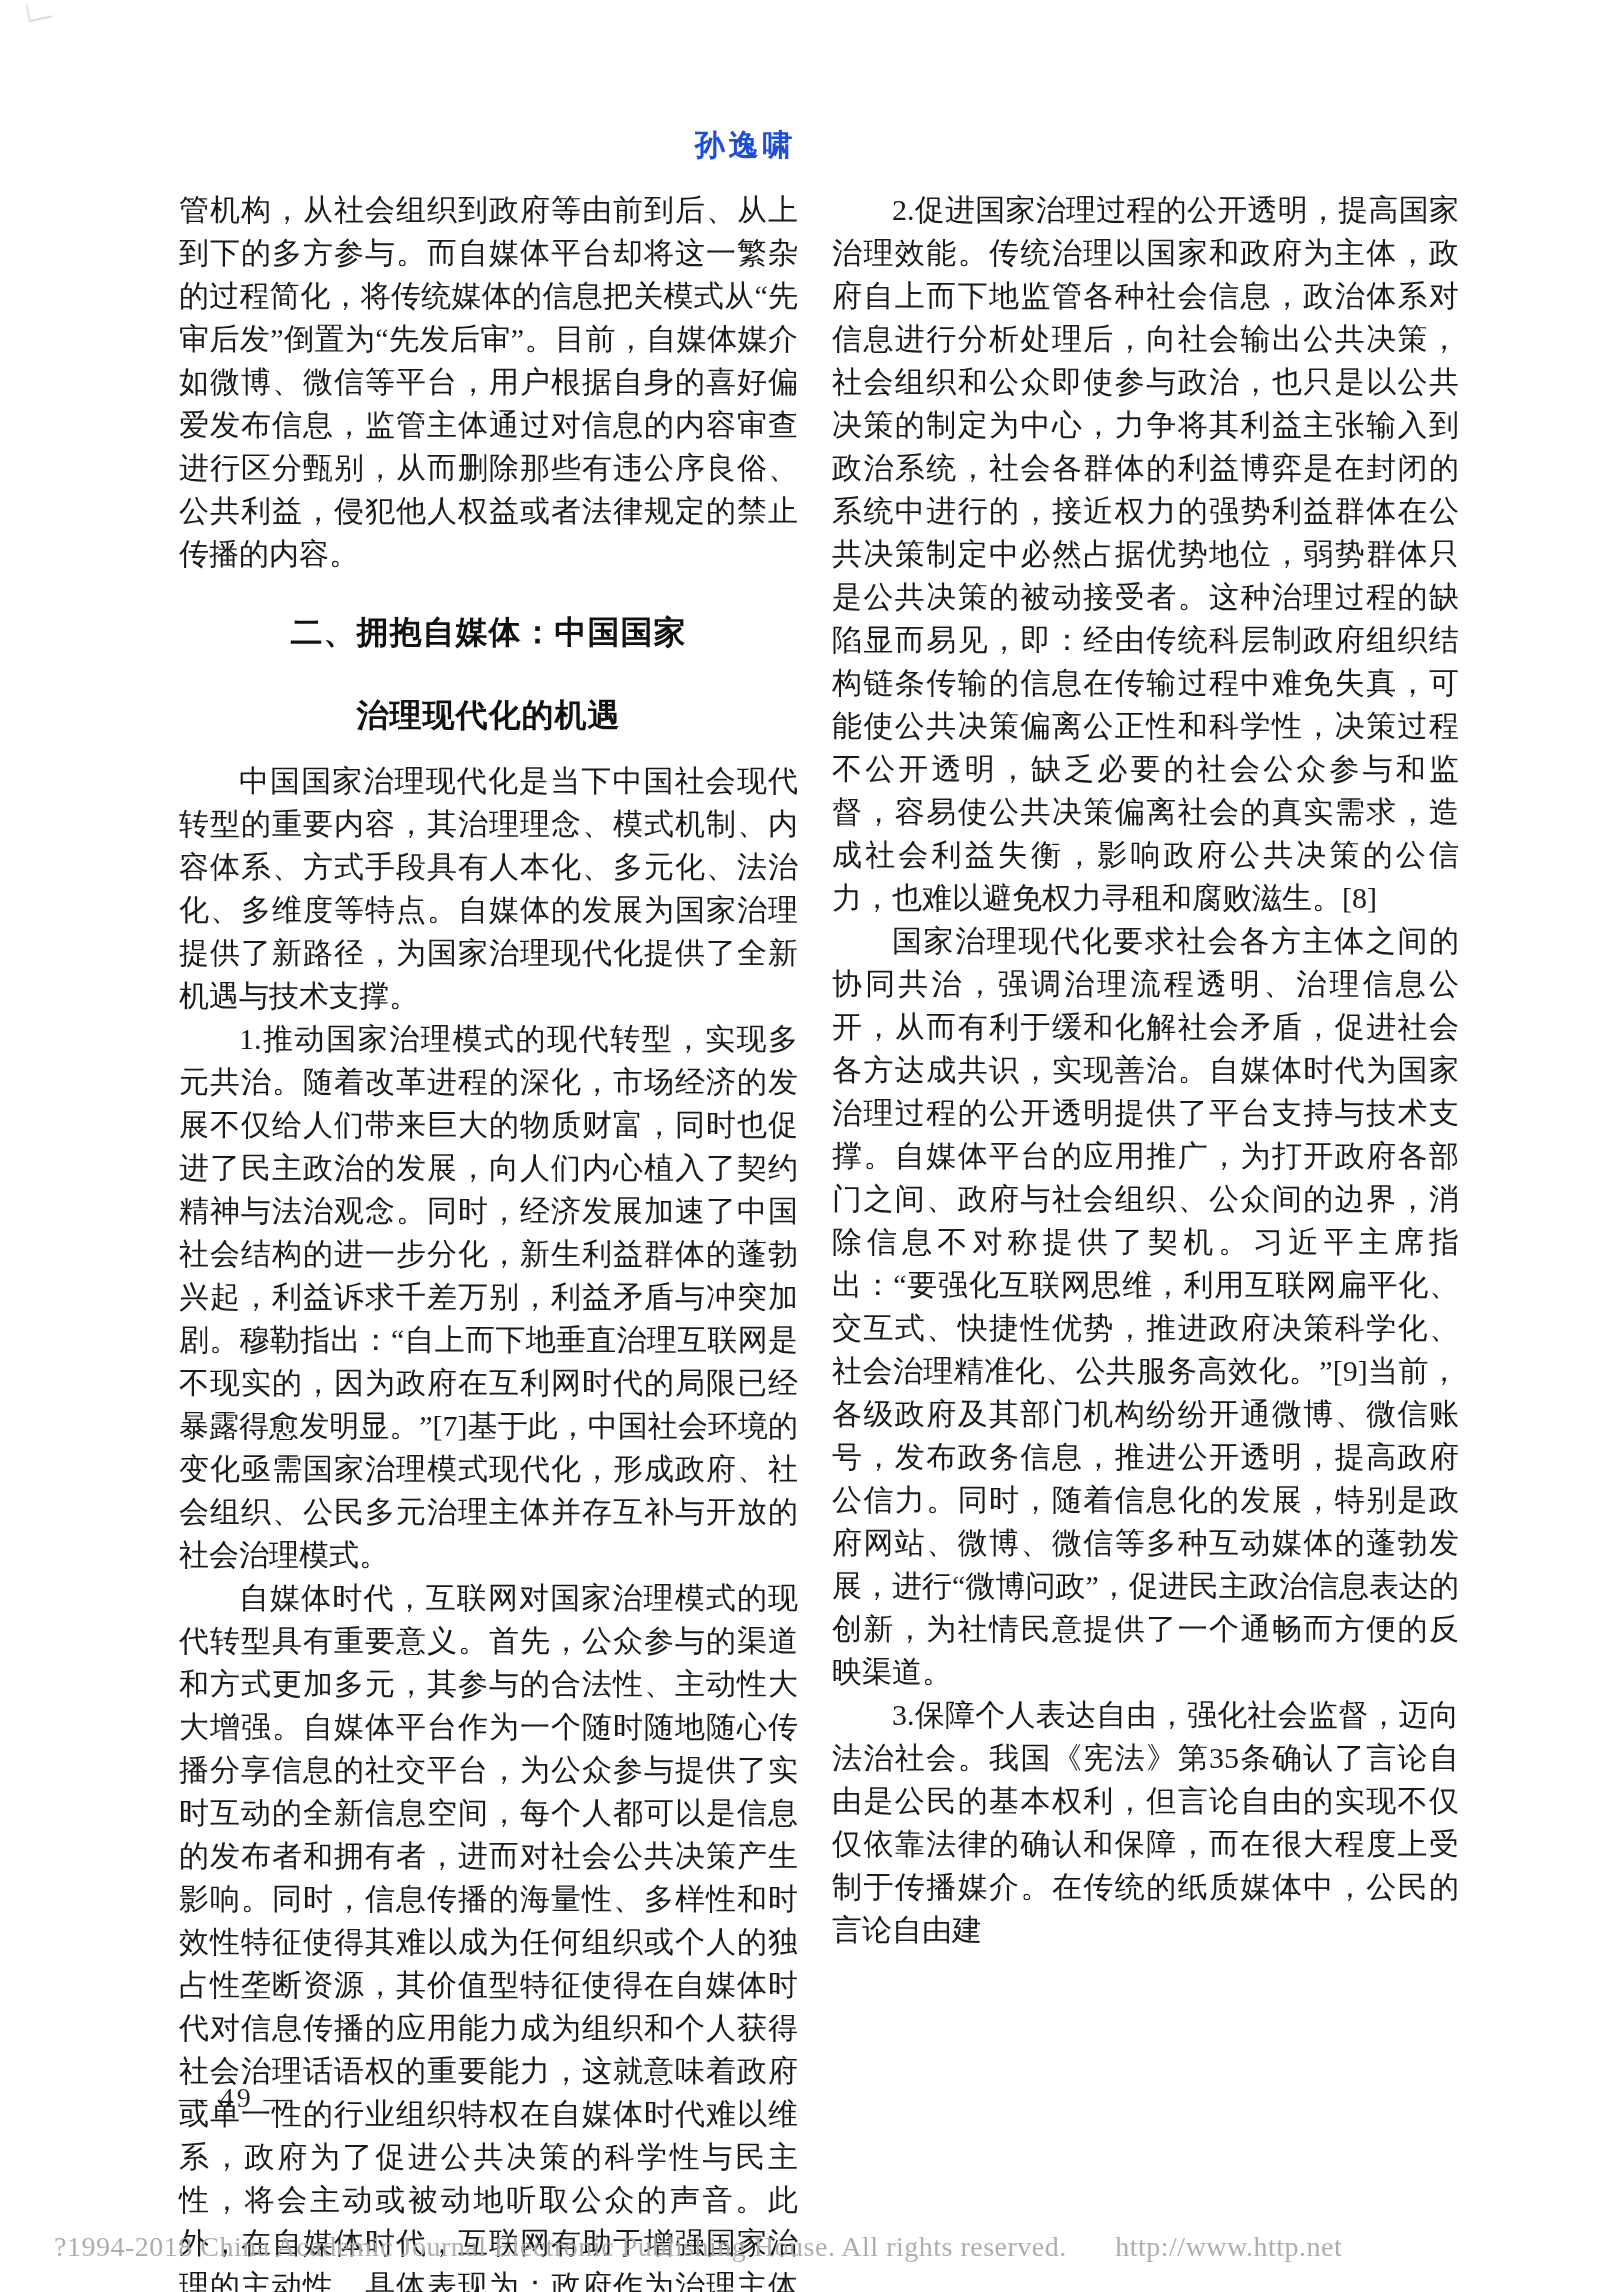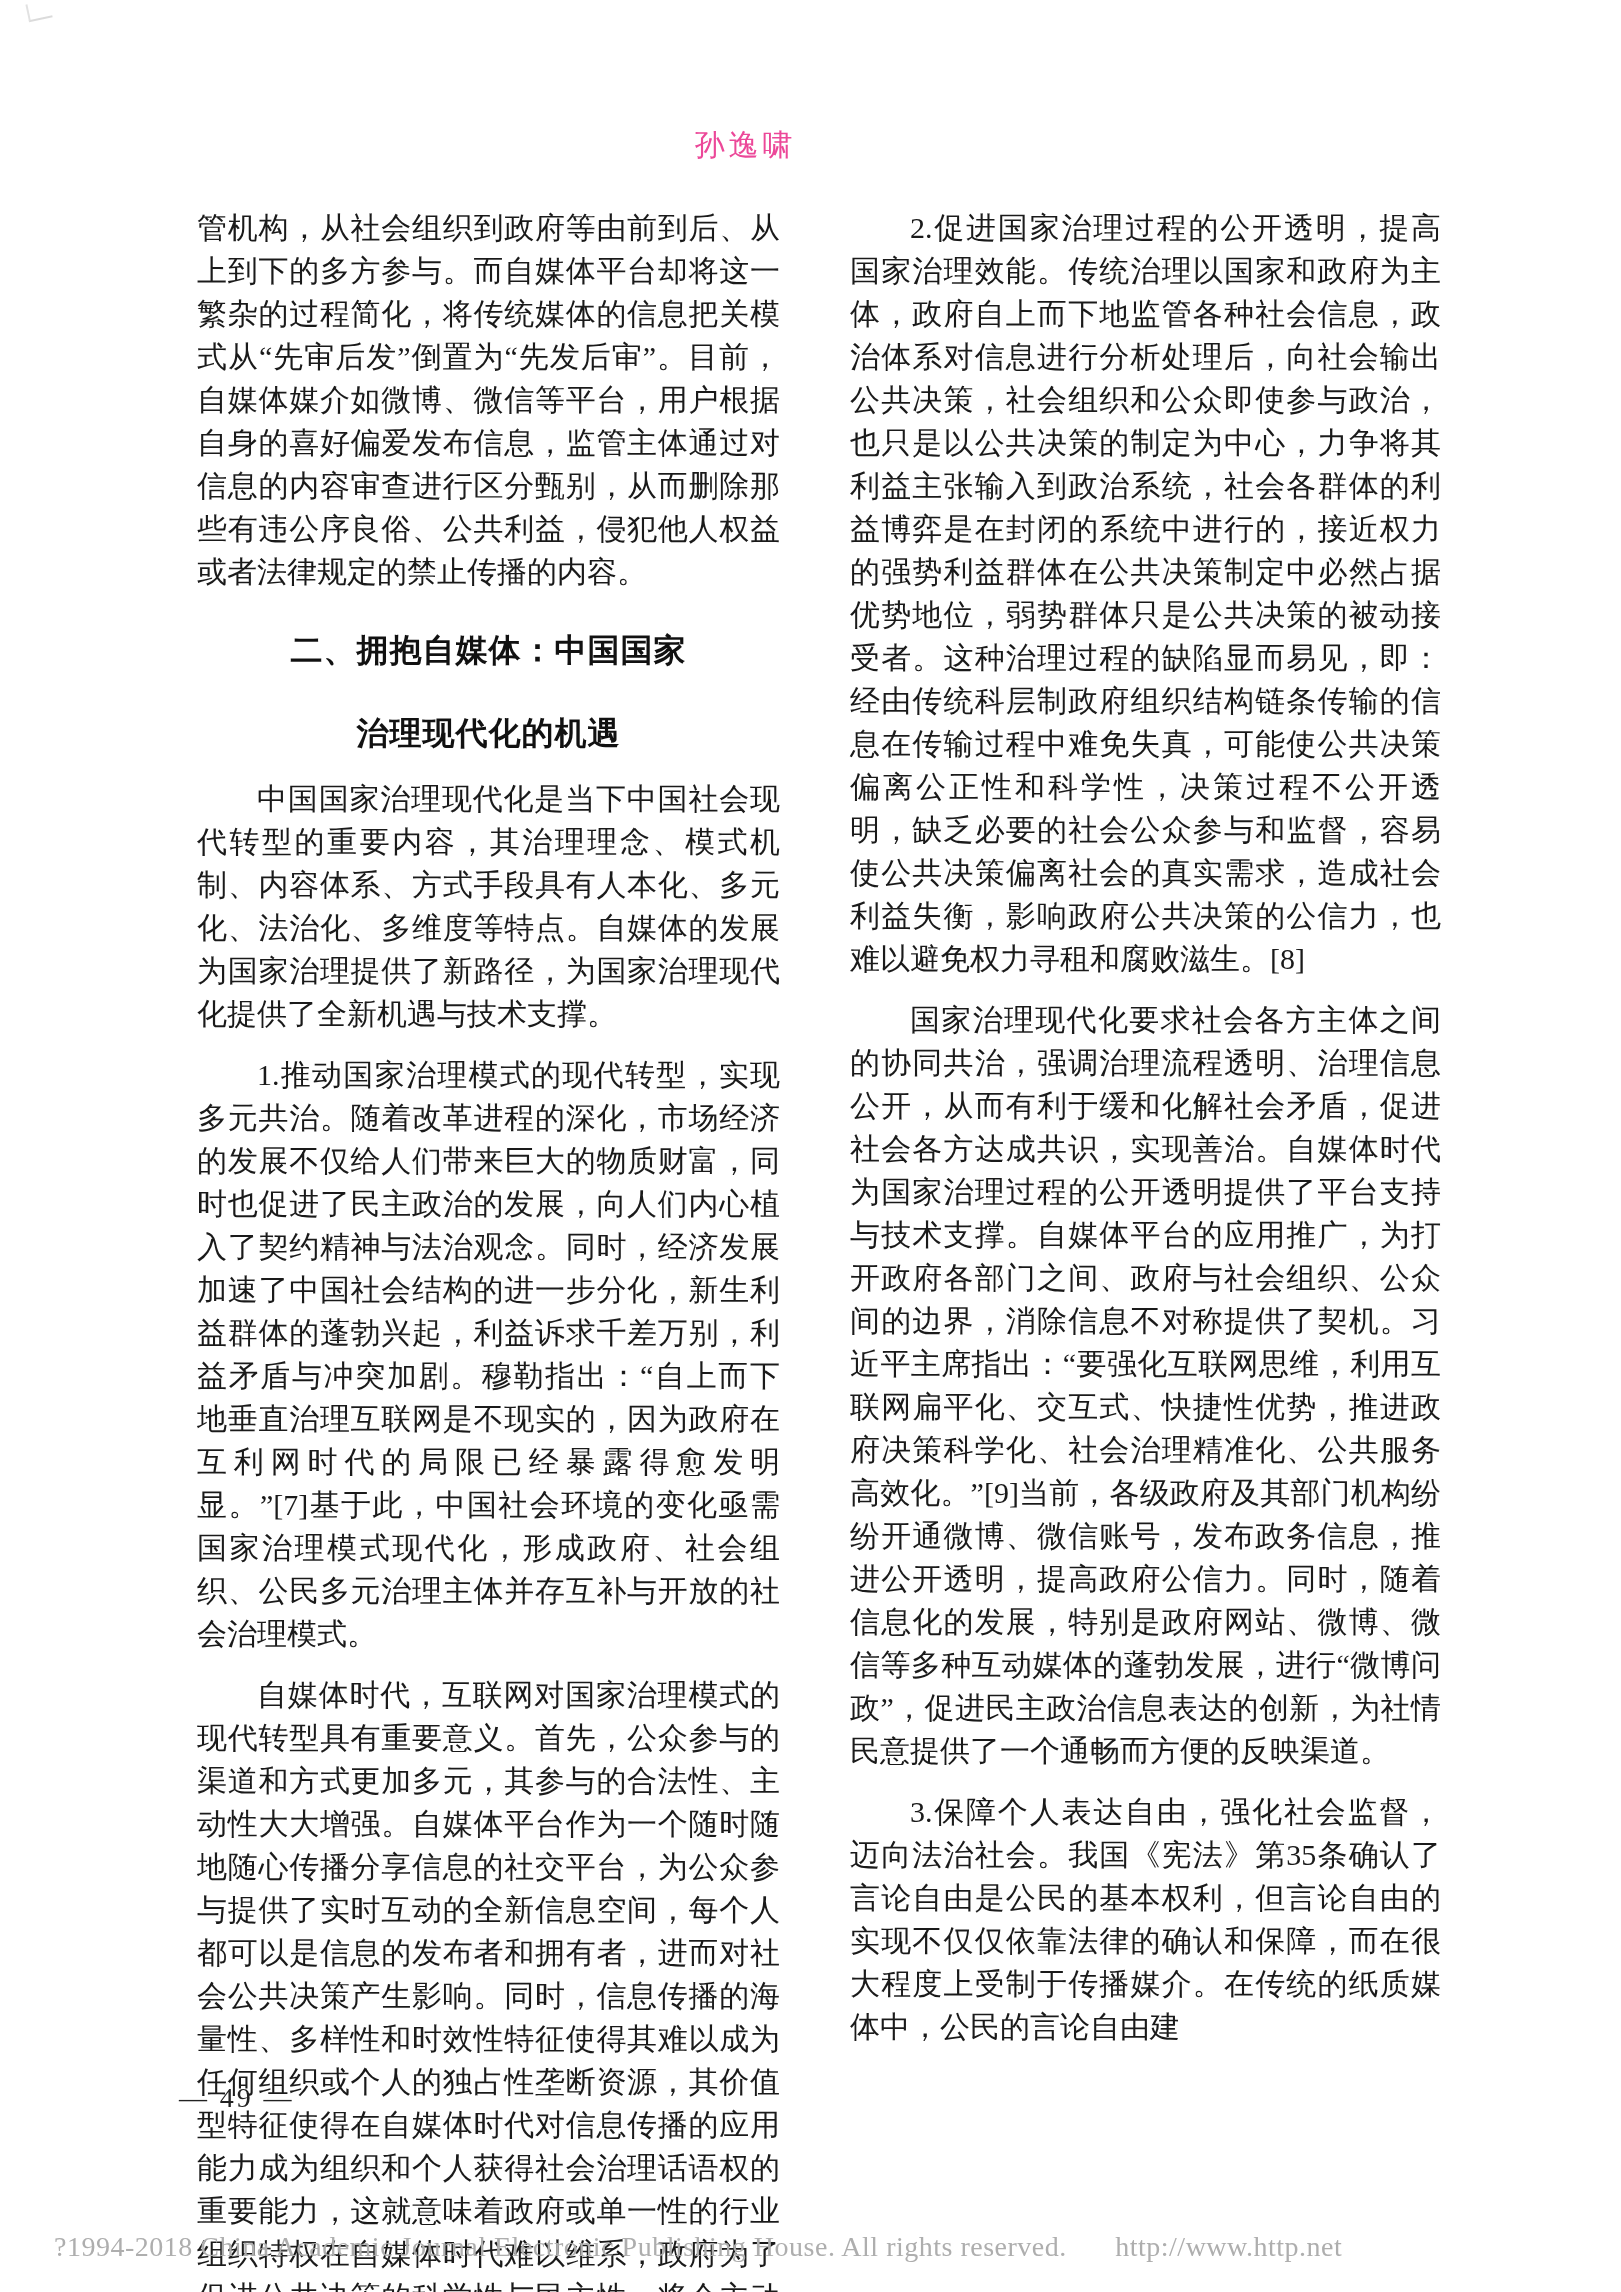--- a/index.html
+++ b/index.html
@@ -16,32 +16,33 @@
     width:21.6px; height:15.7px;
     border-bottom:2.9px solid #cccccc;
     border-left:2px solid #d6d6d6;
     transform:rotate(-12deg);
     opacity:.7;
   }
   .author {
     position:absolute; top:125px; left:0; width:1491px;
     text-align:center;
     font-size:30px; letter-spacing:3.9px;
-    color:#ec4899;
+    color:#1d4ed8;
+    font-weight:bold;
   }
   .col {
     position:absolute; top:188px;
     font-size:30px; line-height:43px;
     text-align:justify;
     word-break:break-all;
     color:#1a1a1a;
   }
   .col.left  { left:179px; width:619px; }
   .col.right { left:832px; width:627px; }
-  .col p { margin:18px; text-indent:2em; }
+  .col p { margin:0; text-indent:2em; }
   .col p.cont { text-indent:0; }
   h2.section {
     font-size:32px; font-weight:bold;
     text-align:center; text-indent:0;
     margin:19.6px 0 17.6px 0;
     line-height:51px;
     color:#111111;
   }
   h2.section .hline { display:block; letter-spacing:1px;margin-top:32px; }
   .pagenum {

